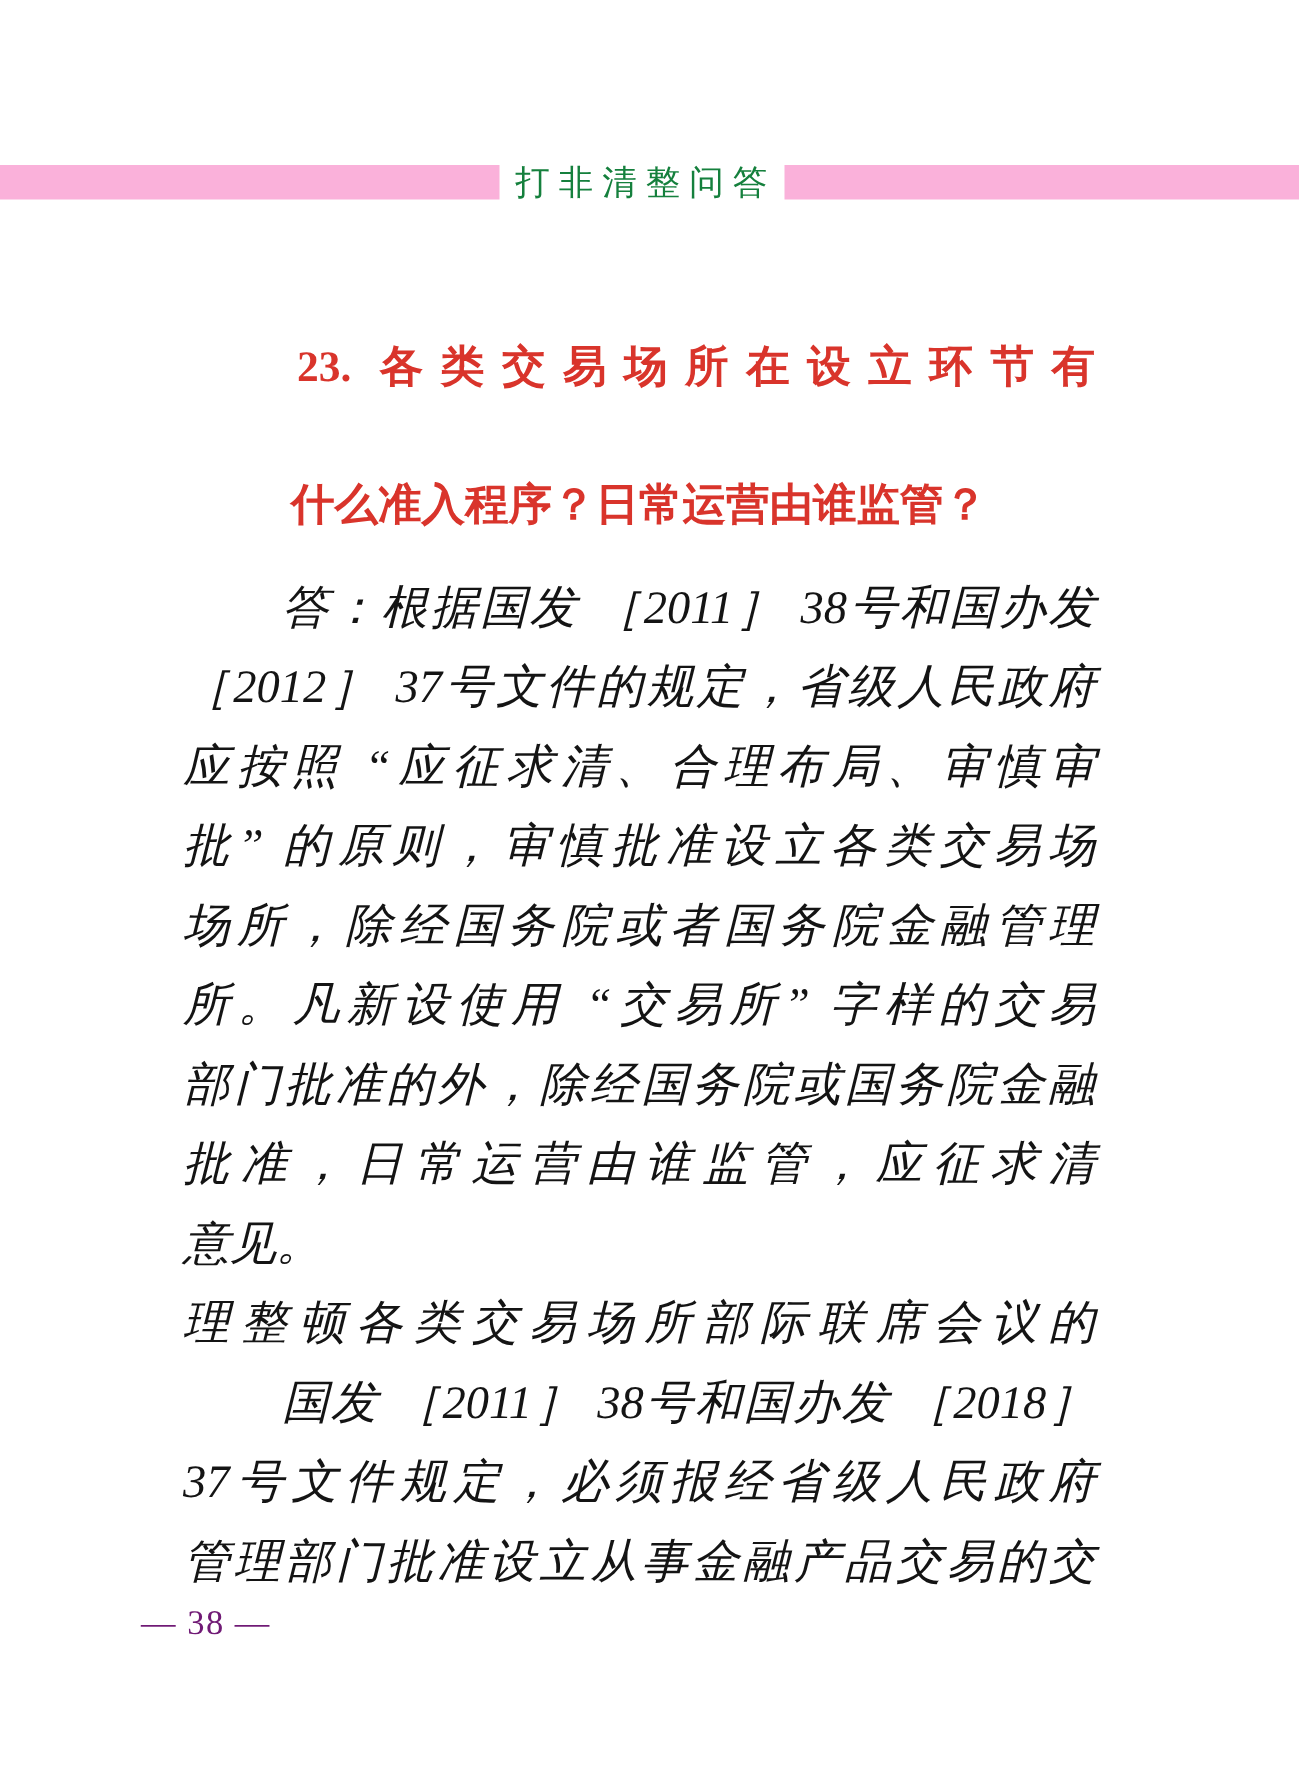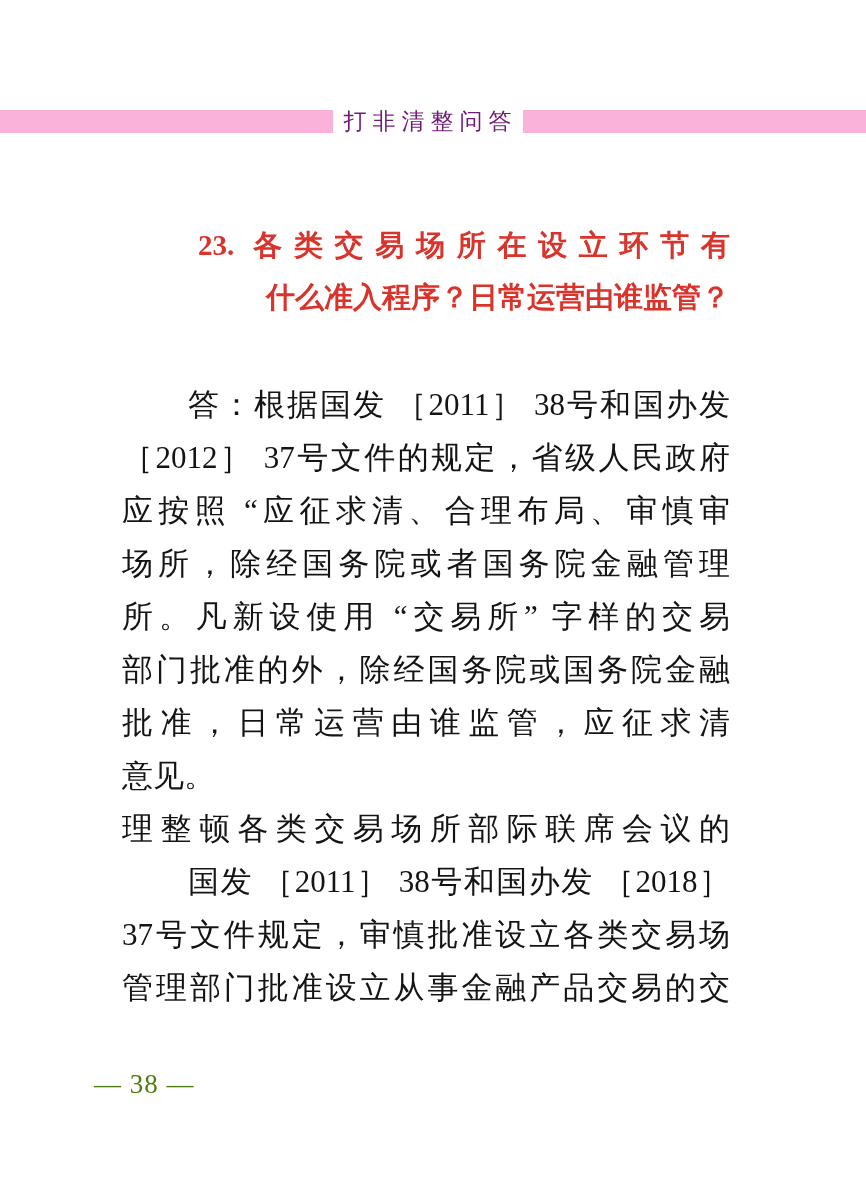--- a/index.html
+++ b/index.html
@@ -10,41 +10,41 @@
   }
   
   .header { position:absolute; top:107px; left:0; right:0; height:28px;
             display:flex; align-items:center; }
   .bar { height:23px; background:var(--pink); filter:blur(0.4px); }
   .bar-left { width:333px; }
   .bar-right { flex:1; }
   .head-title {
     width:190px; text-align:center; white-space:nowrap;
     font-size:23px; letter-spacing:6px; padding-left:5px;
-    box-sizing:border-box; color:#701a75;
+    box-sizing:border-box; color:#15803d;
   }
   
   .question {
     position:absolute; left:122px; top:219px; width:608px;
     color:var(--red); font-weight:bold; font-size:29px; line-height:52px;
   }
   .q-line1 { text-align:justify; text-align-last:justify; padding-left:76px; }
-  .q-line2 { text-align:right; }
+  .q-line2 { text-align:center;margin-top:40px; }
   
   .answer {
     position:absolute; left:122px; top:378px; width:608px;
     font-size:31px; line-height:53px; color:var(--ink);
   }
-  .bline { text-align:justify; text-align-last:justify; }
+  .bline { text-align:justify; text-align-last:justify;font-style:italic; }
   .bline.indent { padding-left:66px; }
   .bline.noexpand { text-align:left; text-align-last:left; }
   
   .footer {
     position:absolute; left:94px; top:1069px;
-    font-size:27px; letter-spacing:1px; color:#4d7c0f;
+    font-size:23px; letter-spacing:1px; color:#701a75;
   }
 </style>
 </head>
 <body>
 
 <div class="page">
 
   <div class="header">
     <div class="bar bar-left"></div>
     <div class="head-title">打非清整问答</div>
@@ -53,28 +53,29 @@
 
   <div class="question">
     <div class="q-line1">23. 各类交易场所在设立环节有</div>
     <div class="q-line2">什么准入程序？日常运营由谁监管？</div>
   </div>
 
   <div class="answer">
     <div class="bline indent">答：根据国发 ［2011］ 38号和国办发</div>
     <div class="bline">［2012］ 37号文件的规定，省级人民政府</div>
     <div class="bline">应按照 “应征求清、合理布局、审慎审</div>
+    <div class="bline">批” 的原则，审慎批准设立各类交易场</div>
     <div class="bline">场所，除经国务院或者国务院金融管理</div>
     <div class="bline">所。凡新设使用 “交易所” 字样的交易</div>
     <div class="bline">部门批准的外，除经国务院或国务院金融</div>
     <div class="bline">批准，日常运营由谁监管，应征求清</div>
     <div class="bline noexpand">意见。</div>
     <div class="bline">理整顿各类交易场所部际联席会议的</div>
     <div class="bline indent">国发 ［2011］ 38号和国办发 ［2018］</div>
-    <div class="bline">37号文件规定，审慎批准设立各类交易场</div>
+    <div class="bline">37号文件规定，必须报经省级人民政府</div>
     <div class="bline">管理部门批准设立从事金融产品交易的交</div>
   </div>
 
   <div class="footer">
     <span>— 38 —</span>
   </div>
 
 </div>
 
 </body></html>

